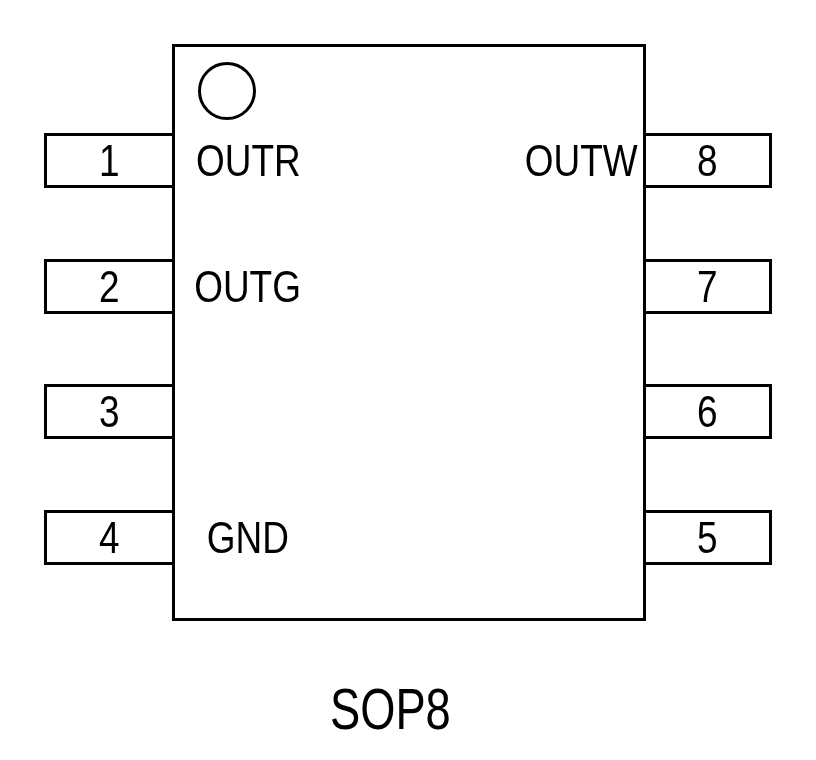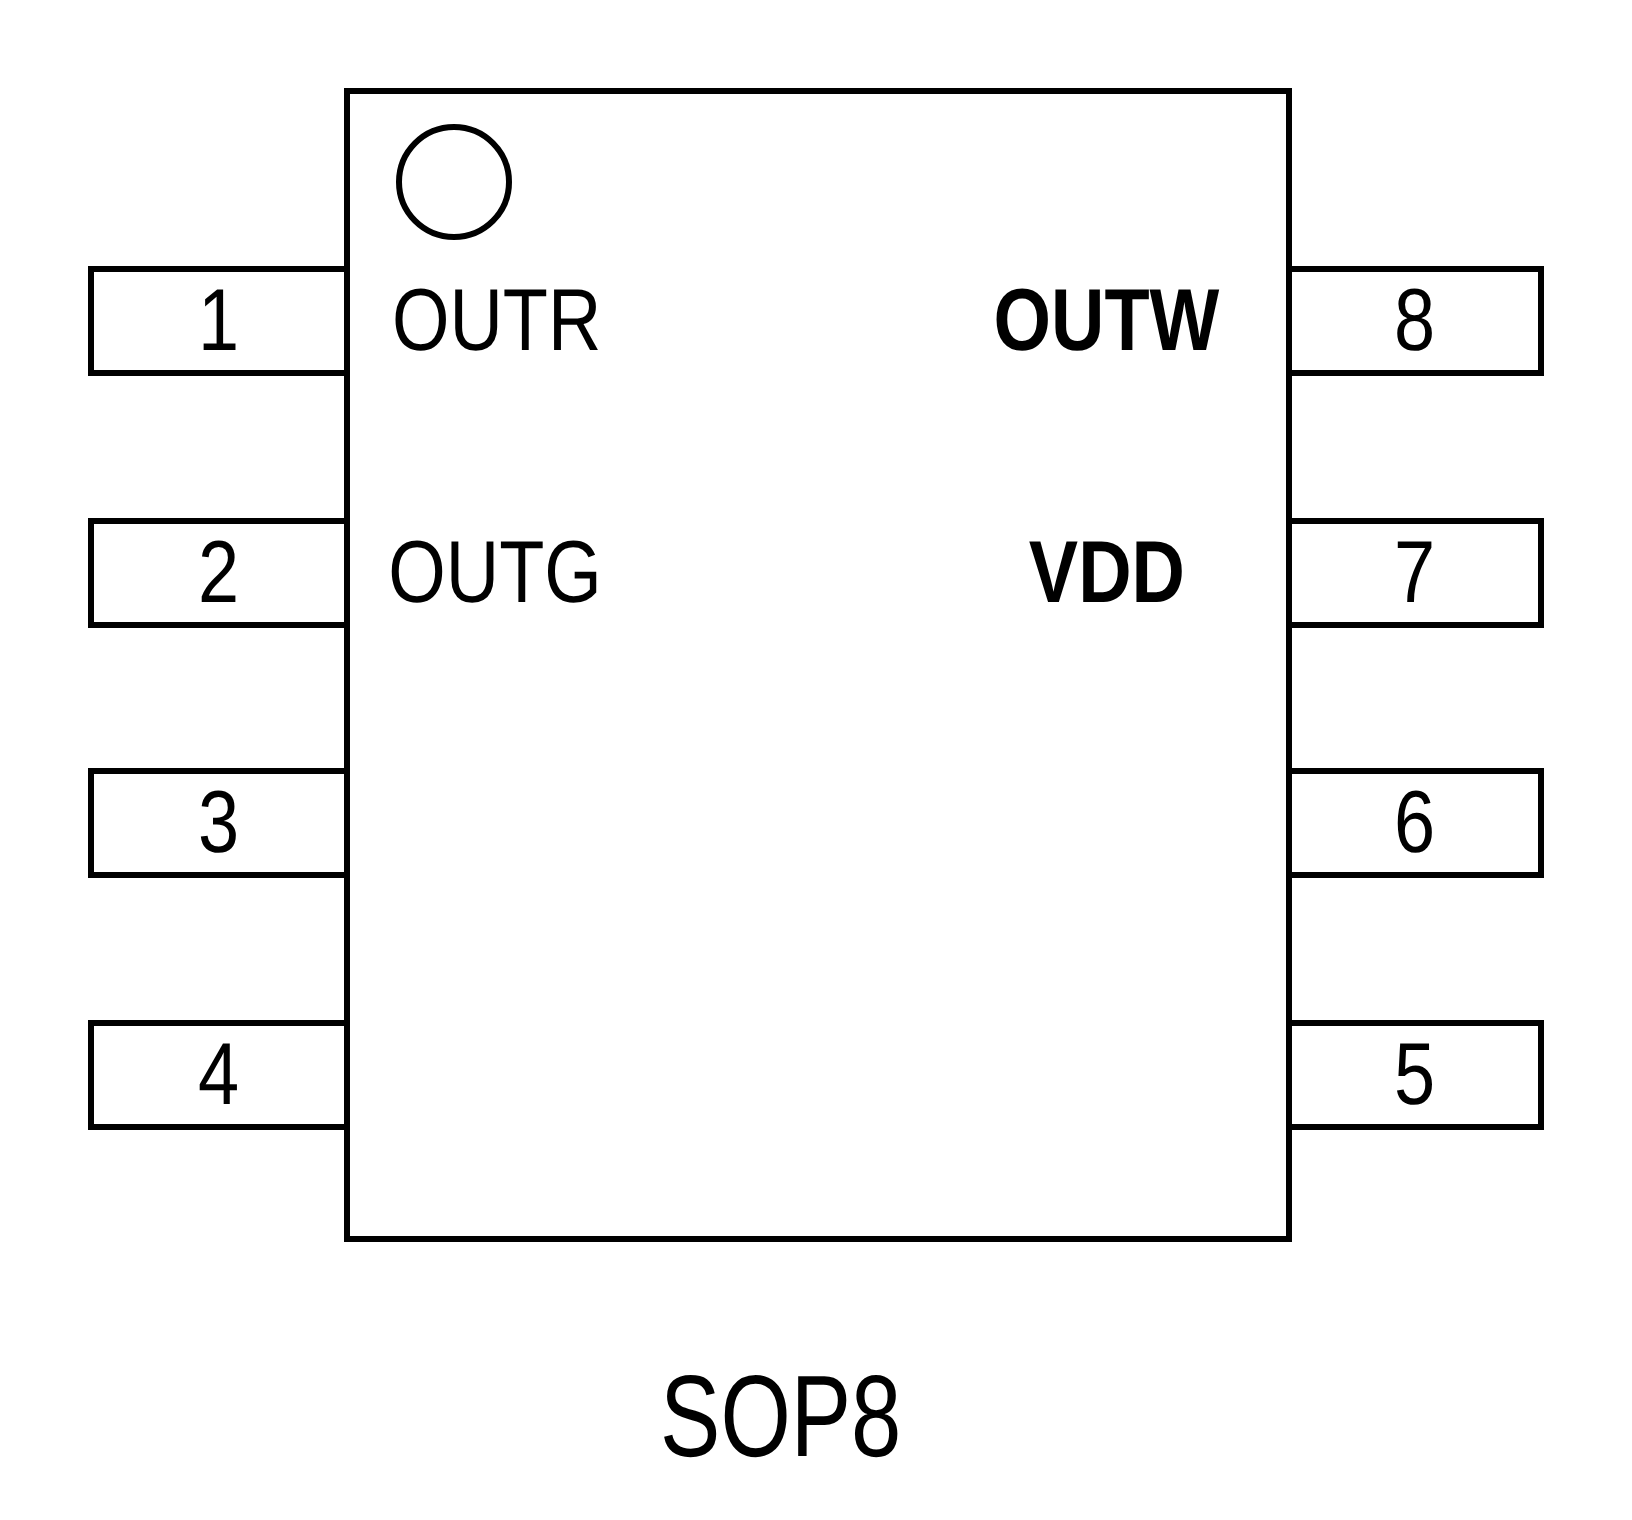--- a/index.html
+++ b/index.html
@@ -59,21 +59,21 @@
     position: absolute;
     width: 200px;
     height: 55px;
     display: flex;
     align-items: center;
     justify-content: center;
     font-size: 44px;
     line-height: 1;
   }
   .pin-label.left  { left: 148px; }
-  .pin-label.right { left: 453px; font-weight: bold; }
+  .pin-label.right { left: 481px; }
   .cond {
     display: inline-block;
     transform: scaleX(0.84);
     transform-origin: center center;
     white-space: nowrap;
   }
   .pkg-name {
     position: absolute;
     left: 240px;
     top: 678px;
@@ -123,25 +123,25 @@
   <div class="pin right row-d">
     <span class="cond">5</span>
   </div>
 
   <div class="pin-label left row-b">
     <span class="cond">OUTG</span>
   </div>
   <div class="pin-label left row-a">
     <span class="cond">OUTR</span>
   </div>
+  <div class="pin-label left row-d">
+    <span class="cond">GND</span>
+  </div>
 
   <div class="pin-label right row-a">
     <span class="cond">OUTW</span>
-  </div>
-  <div class="pin-label right row-b">
-    <span class="cond">VDD</span>
   </div>
 
   <div class="pkg-name">
     <span class="cond2">SOP8</span>
   </div>
 
 </div>
 
 </body></html>

